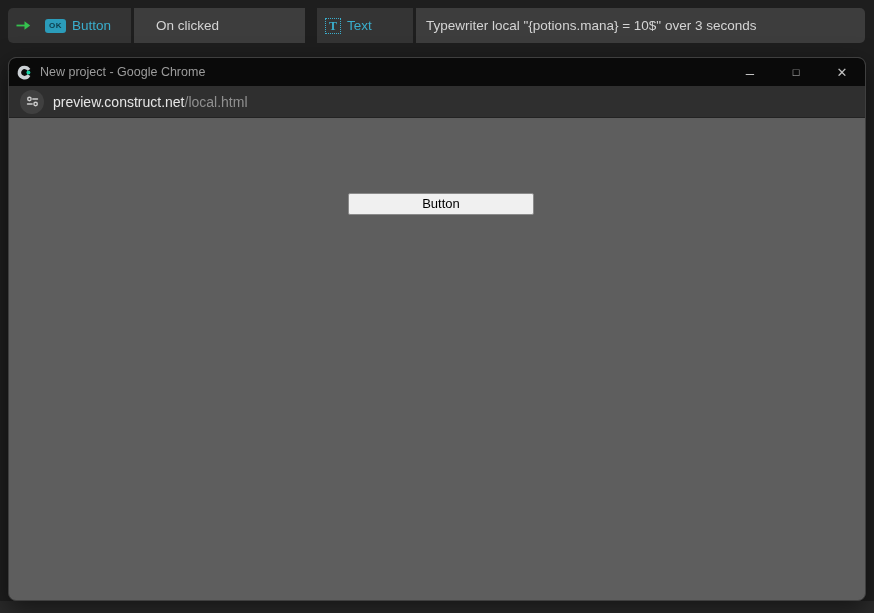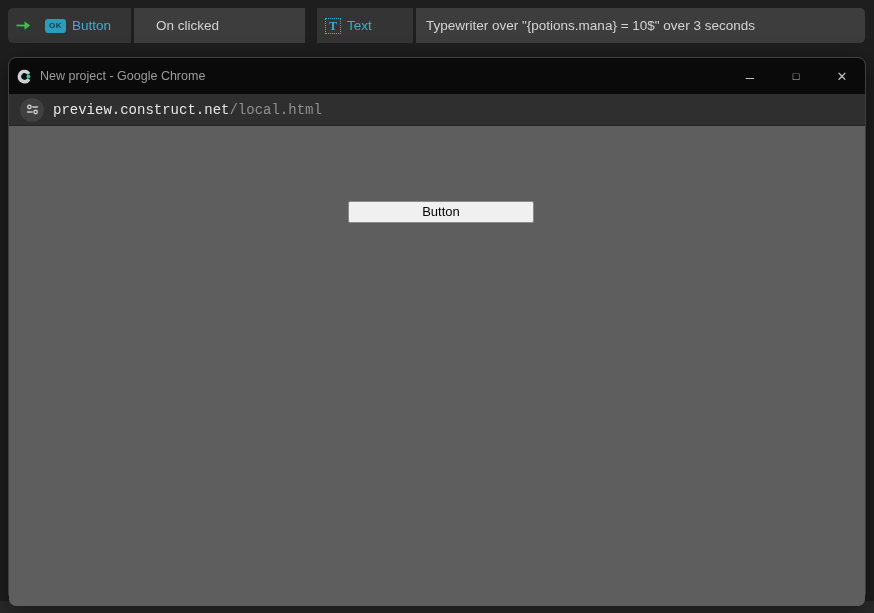--- a/index.html
+++ b/index.html
@@ -41,36 +41,36 @@
   
   .bottom-strip{position:absolute;left:0;top:601px;width:874px;height:12px;background:#2a2a2a;}
 
   
   .chrome-window{
     position:absolute;left:8px;top:57px;width:858px;height:544px;box-sizing:border-box;
     border-radius:8px;background:#5e5e5e;border:1px solid #3f3f3f;
     box-shadow:0 8px 24px rgba(0,0,0,.5);
   }
   .titlebar{
-    height:36px;background:#0a0a0a;border-radius:7px 7px 0 0;
+    height:28px;background:#0a0a0a;border-radius:7px 7px 0 0;
     display:flex;align-items:center;
   }
   .logo{margin-left:7px;width:17px;height:17px;display:flex;align-items:center;justify-content:center;}
   .win-title{margin-left:7px;font-size:12.5px;color:#9c9c9c;flex:1;
     white-space:nowrap;overflow:hidden;}
   .controls{display:flex;height:100%;}
   .ctrl{width:46px;height:100%;display:flex;align-items:center;justify-content:center;
     color:#c2c2c2;cursor:default;}
   .ctrl.min{font-size:15px;padding-bottom:4px;}
   .ctrl.max{font-size:11px;}
   .ctrl.close{font-size:13px;border-radius:0 7px 0 0;}
 
   .addressbar{
     height:32px;background:#2f2f2f;display:flex;align-items:center;
-    border-bottom:1px solid #232323;box-sizing:border-box;font-family:Liberation Mono, monospace;
+    border-bottom:1px solid #232323;box-sizing:border-box;
   }
   .tune-circle{
     margin-left:11px;width:24px;height:24px;border-radius:50%;background:#404040;
     display:flex;align-items:center;justify-content:center;
   }
   .url{margin-left:9px;font-size:14px;white-space:nowrap;}
   .url .domain{color:#e6e6e6;}
   .url .path{color:#909090;}
 
   .page{
@@ -100,21 +100,21 @@
   <div class="ev-cell ev-cond">
     <span class="ev-text">On clicked</span>
   </div>
   <div class="ev-gap12"></div>
   <div class="ev-cell ev-obj2">
     <span class="t-icon">T</span>
     <span class="ev-objlabel">Text</span>
   </div>
   <div class="ev-gap3"></div>
   <div class="ev-cell ev-action">
-    <span class="ev-text"><span>Typewriter over </span><span>"</span><span class="it">{potions.mana} = 10$</span><span>"</span><span> over </span><span class="it">3</span><span> seconds</span></span>
+    <span class="ev-text"><span>Typewriter local </span><span>"</span><span class="it">{potions.mana} = 10$</span><span>"</span><span> over </span><span class="it">3</span><span> seconds</span></span>
   </div>
 </div>
 
 <div class="bottom-strip"></div>
 
 <div class="chrome-window">
   <div class="titlebar">
     <span class="logo">
       <svg width="17" height="17" viewBox="0 0 20 20">
         <path d="M10 2a8 8 0 1 0 6.9 12l-3.4-2a4 4 0 1 1 0-4l3.4-2A8 8 0 0 0 10 2z" fill="#ccd1d5"></path>

